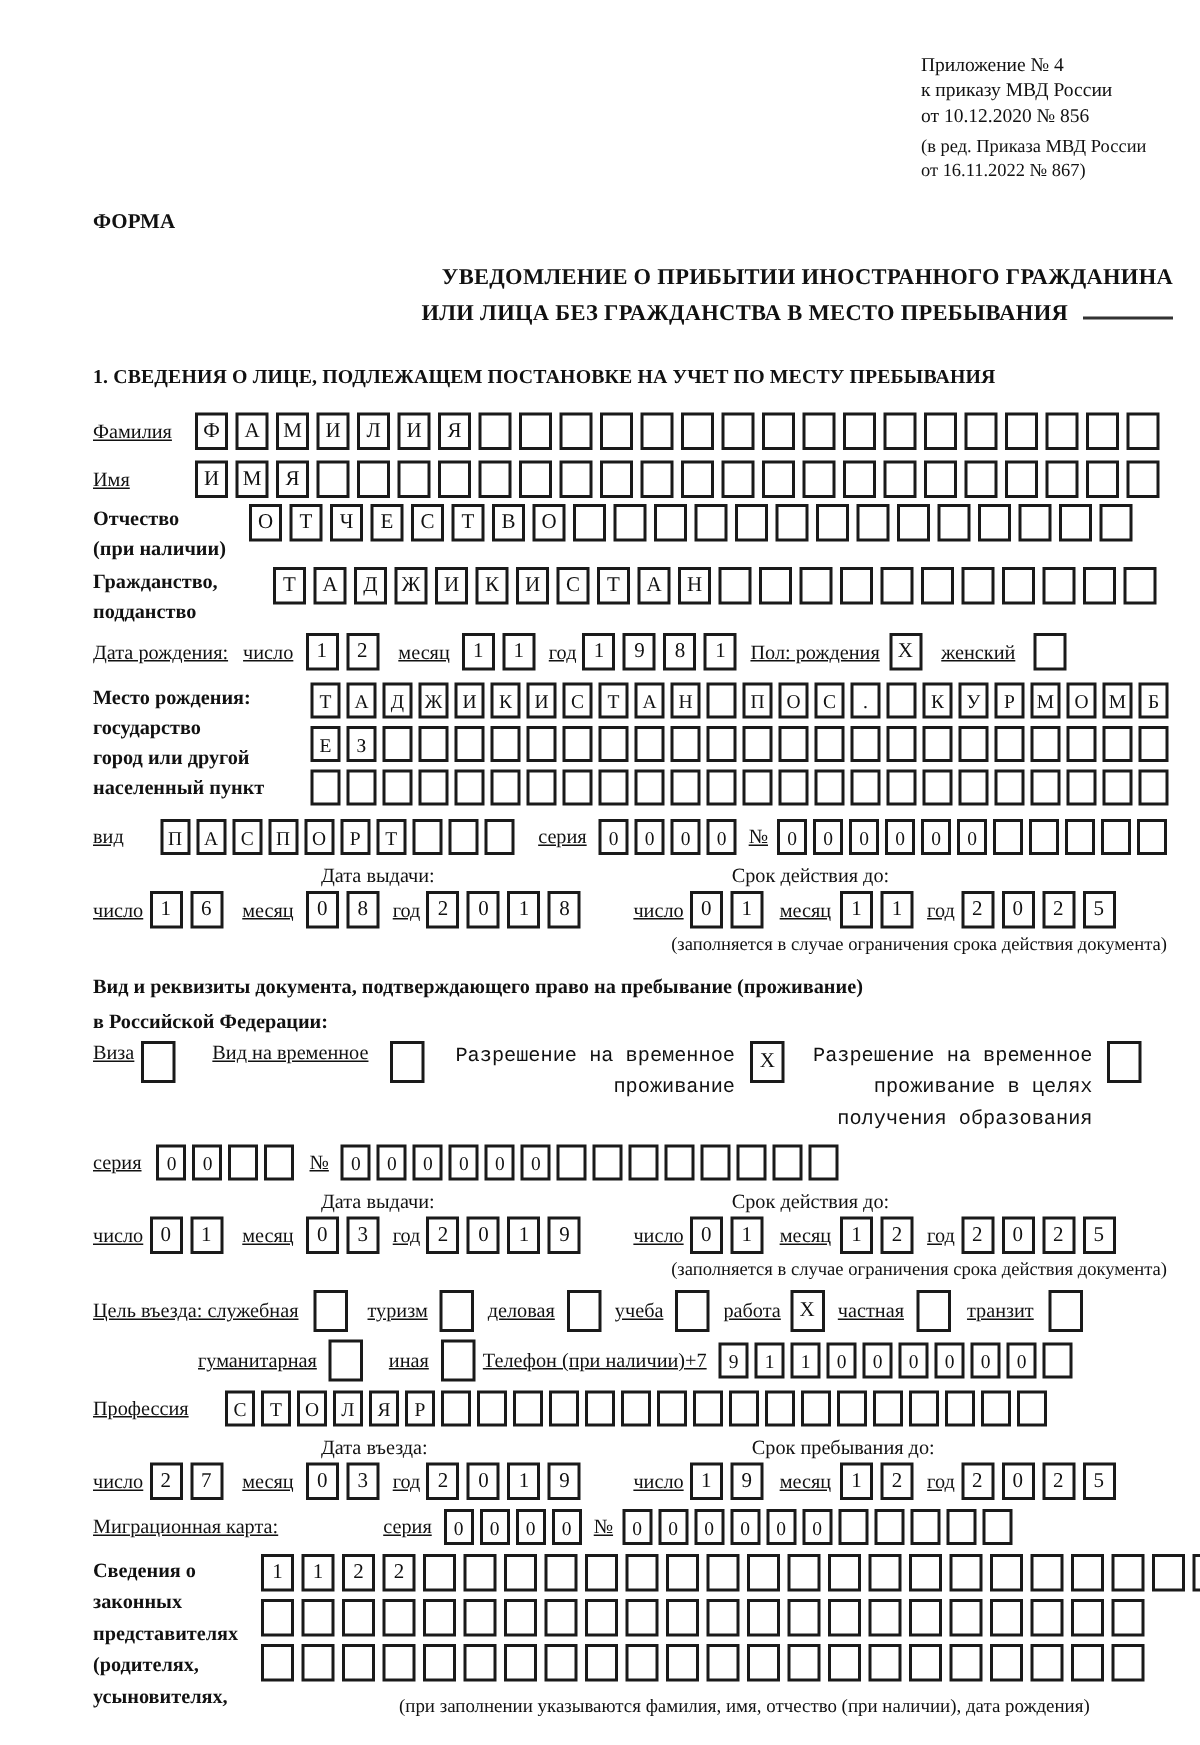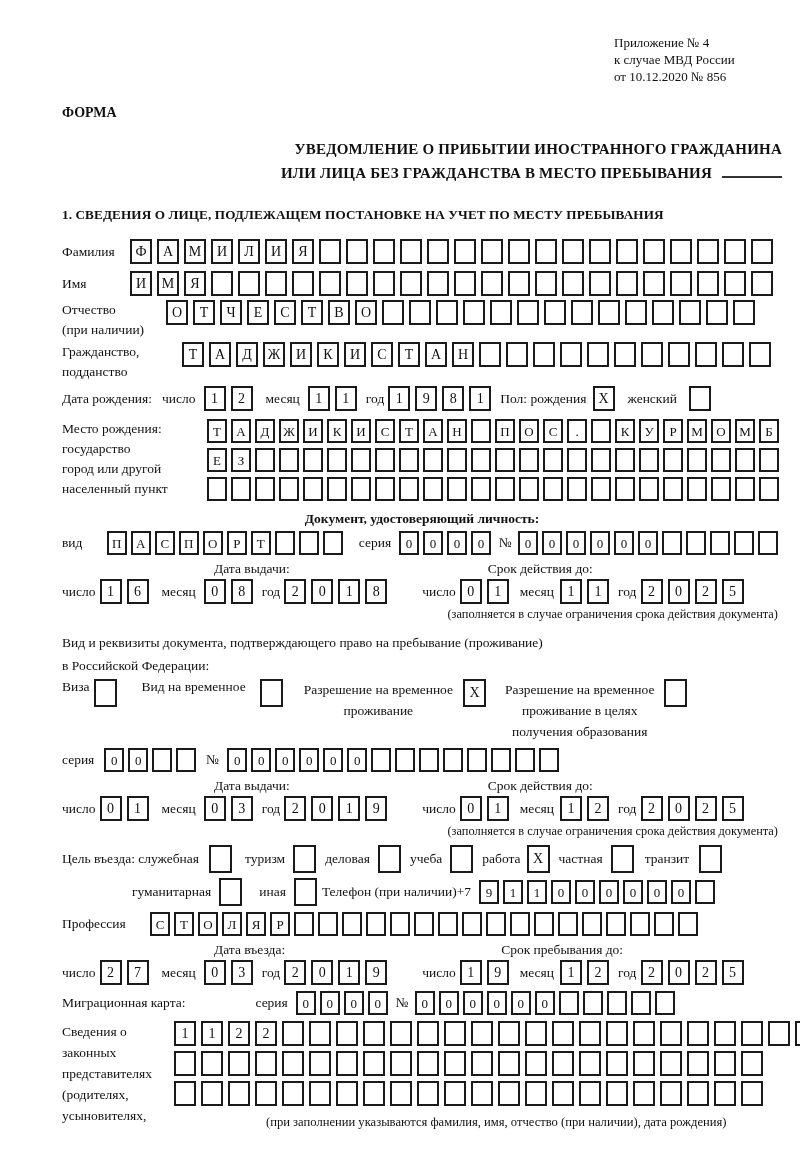--- a/index.html
+++ b/index.html
@@ -17,23 +17,23 @@
   .forma { padding-right:34px; margin-top:20px; font-weight:bold; font-size:14px; }
 
   
   .title { text-align:right; font-weight:bold; font-size:15px; line-height:24px; margin-top:16px; letter-spacing:.2px; }
   .title .uline { display:inline-block; width:60px; border-bottom:2px solid #333; height:14px; margin-left:10px; }
   .section-title { margin-top:22px; font-weight:bold; font-size:13.2px; letter-spacing:.1px; }
 
   
   .row { display:flex; align-items:center; margin-top:7px; flex-wrap:nowrap; }
   .row.top { align-items:flex-start; }
-  .t { white-space:nowrap; }
+  .t { white-space:nowrap;text-decoration:underline; }
   .lblcol { line-height:20px; }
-  .lbl2 { display:block; }
+  .lbl2 { display:block;font-weight:bold; }
 
   
   .boxes { display:inline-flex; }
   .box {
     display:inline-block; width:22px; height:25px; border:2px solid #1a1a1a;
     margin-right:5px; text-align:center; line-height:21px; font-size:14px;
     font-family:inherit; background:#fff;
   }
   .boxes.sm .box { width:20px; margin-right:4px; height:24px; font-size:13px; }
   .boxes.cb .box { width:23px; height:28px; line-height:24px; }
@@ -46,35 +46,39 @@
   .ml24{}.ml30{margin-left:30px}
 
   .w68{width:68px;flex:none}.w104{width:104px;flex:none}.w120{width:120px;flex:none}
   .w145{width:145px;flex:none}.w88{width:88px;flex:none}.w112{width:112px;flex:none}
 
   .center-b { text-align:center; font-weight:bold; margin-top:5px; font-size:13.5px; }
   .datelabels { display:flex; margin-top:6px; }
   .datelabels .d1 { margin-left:152px; }
   .datelabels .d2 { margin-left:198px; }
   .note { text-align:right; font-size:12.4px; margin-top:3px; padding-right:4px; }
-  .para { margin-top:9px; line-height:23px; }
+  .para { margin-top:9px; line-height:23px;font-weight:bold; }
 
   .cbitem { display:flex; align-items:flex-start; }
-  .cbtext { text-align:center; line-height:21px; }
+  .cbtext { text-align:right; line-height:21px;font-family:Liberation Mono, monospace; }
   .rep-note { margin-top:4px; margin-left:92px; font-size:12.6px; }
 </style>
 </head>
 <body>
 
 <div class="page">
 
   <div class="appendix">
     <div>Приложение № 4</div>
-    <div>к случае МВД России</div>
+    <div>к приказу МВД России</div>
     <div>от 10.12.2020 № 856</div>
+    <div class="amend">
+      <div>(в ред. Приказа МВД России</div>
+      <div>от 16.11.2022 № 867)</div>
+    </div>
   </div>
 
   <div class="forma">ФОРМА</div>
 
   <div class="title">
     <div>УВЕДОМЛЕНИЕ О ПРИБЫТИИ ИНОСТРАННОГО ГРАЖДАНИНА</div>
     <div><span>ИЛИ ЛИЦА БЕЗ ГРАЖДАНСТВА В МЕСТО ПРЕБЫВАНИЯ</span><span class="uline"></span></div>
   </div>
 
   <div class="section-title">1. СВЕДЕНИЯ О ЛИЦЕ, ПОДЛЕЖАЩЕМ ПОСТАНОВКЕ НА УЧЕТ ПО МЕСТУ ПРЕБЫВАНИЯ</div>
@@ -312,21 +316,20 @@
           <span class="box"></span>
           <span class="box"></span>
           <span class="box"></span>
           <span class="box"></span>
           <span class="box"></span>
           <span class="box"></span>
         </span>
     </span>
   </div>
 
-  <div class="center-b">Документ, удостоверяющий личность:</div>
 
   <div class="row" style="margin-top:4px">
     <span class="t" style="width:48px">вид</span>
     <span class="boxes sm">
         <span class="box">П</span>
         <span class="box">А</span>
         <span class="box">С</span>
         <span class="box">П</span>
         <span class="box">О</span>
         <span class="box">Р</span>

